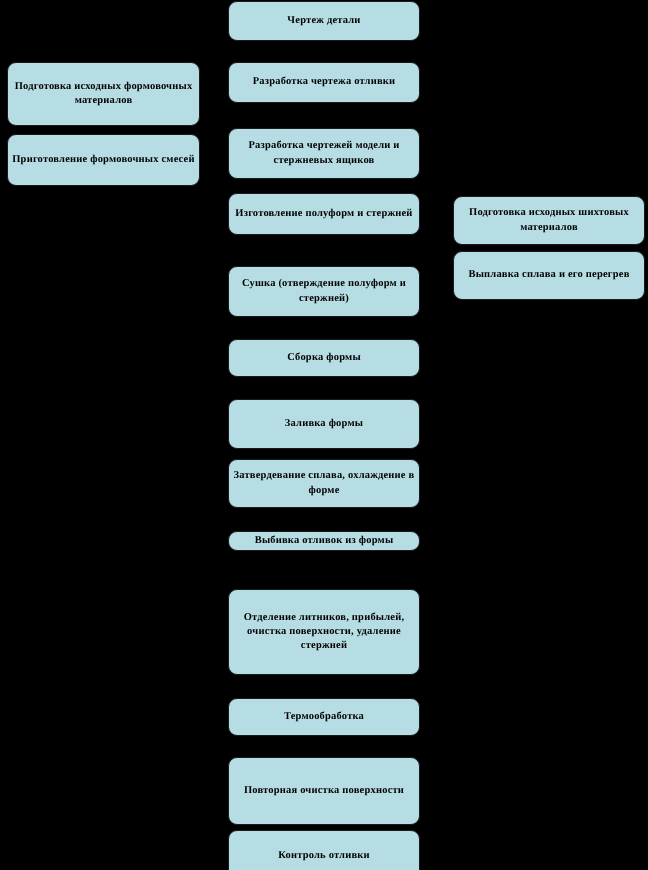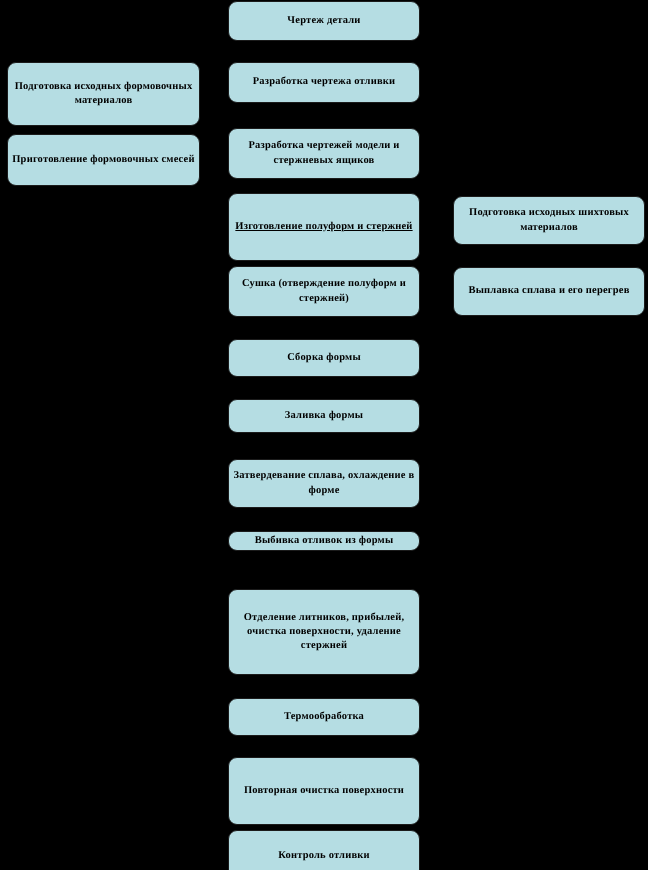--- a/index.html
+++ b/index.html
@@ -57,36 +57,36 @@
     </div>
     <div class="node" style="left: 228px; top: 62px; width: 192px; height: 41px; background: rgb(181, 221, 227); border-color: rgb(27, 27, 27); color: rgb(0, 0, 0);">
       <span class="node-label">Разработка чертежа отливки</span>
     </div>
     <div class="node" style="left: 7px; top: 134px; width: 193px; height: 52px; background: rgb(181, 221, 227); border-color: rgb(27, 27, 27); color: rgb(0, 0, 0);">
       <span class="node-label">Приготовление формовочных смесей</span>
     </div>
     <div class="node" style="left: 228px; top: 122px; width: 192px; height: 51px; background: rgb(181, 221, 227); border-color: rgb(27, 27, 27); color: rgb(0, 0, 0); margin-top: 6px;">
       <span class="node-label">Разработка чертежей модели и стержневых ящиков</span>
     </div>
-    <div class="node" style="left: 228px; top: 193px; width: 192px; height: 68px; background: rgb(181, 221, 227); border-color: rgb(27, 27, 27); color: rgb(0, 0, 0); text-decoration: underline;">
+    <div class="node" style="left: 228px; top: 193px; width: 192px; height: 42px; background: rgb(181, 221, 227); border-color: rgb(27, 27, 27); color: rgb(0, 0, 0);">
       <span class="node-label">Изготовление полуформ и стержней</span>
     </div>
     <div class="node" style="left: 453px; top: 196px; width: 192px; height: 49px; background: rgb(181, 221, 227); border-color: rgb(27, 27, 27); color: rgb(0, 0, 0);">
       <span class="node-label">Подготовка исходных шихтовых материалов</span>
     </div>
     <div class="node" style="left: 228px; top: 266px; width: 192px; height: 51px; background: rgb(181, 221, 227); border-color: rgb(27, 27, 27); color: rgb(0, 0, 0);">
       <span class="node-label">Сушка (отверждение полуформ и стержней)</span>
     </div>
-    <div class="node" style="left: 453px; top: 267px; width: 192px; height: 49px; background: rgb(181, 221, 227); border-color: rgb(27, 27, 27); color: rgb(0, 0, 0);">
+    <div class="node" style="left: 453px; top: 251px; width: 192px; height: 49px; background: rgb(181, 221, 227); border-color: rgb(27, 27, 27); color: rgb(0, 0, 0);">
       <span class="node-label">Выплавка  сплава и его перегрев</span>
     </div>
     <div class="node" style="left: 228px; top: 339px; width: 192px; height: 38px; background: rgb(181, 221, 227); border-color: rgb(27, 27, 27); color: rgb(0, 0, 0); justify-content: flex-end;">
       <span class="node-label">Сборка формы</span>
     </div>
-    <div class="node" style="left: 228px; top: 399px; width: 192px; height: 34px; background: rgb(181, 221, 227); border-color: rgb(27, 27, 27); color: rgb(0, 0, 0);">
+    <div class="node" style="left: 228px; top: 399px; width: 192px; height: 50px; background: rgb(181, 221, 227); border-color: rgb(27, 27, 27); color: rgb(0, 0, 0);">
       <span class="node-label">Заливка формы</span>
     </div>
     <div class="node" style="left: 228px; top: 459px; width: 192px; height: 49px; background: rgb(181, 221, 227); border-color: rgb(27, 27, 27); color: rgb(0, 0, 0);">
       <span class="node-label">Затвердевание сплава, охлаждение в форме</span>
     </div>
     <div class="node" style="left: 228px; top: 531px; width: 192px; height: 20px; background: rgb(181, 221, 227); border-color: rgb(27, 27, 27); color: rgb(0, 0, 0);">
       <span class="node-label">Выбивка отливок из формы</span>
     </div>
     <div class="node" style="left: 228px; top: 589px; width: 192px; height: 86px; background: rgb(181, 221, 227); border-color: rgb(27, 27, 27); color: rgb(0, 0, 0);">
       <span class="node-label">Отделение литников, прибылей, очистка поверхности, удаление стержней</span>

